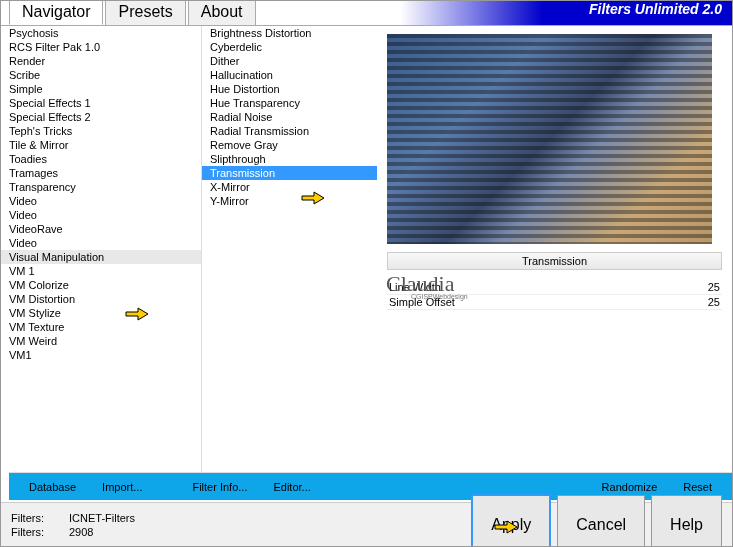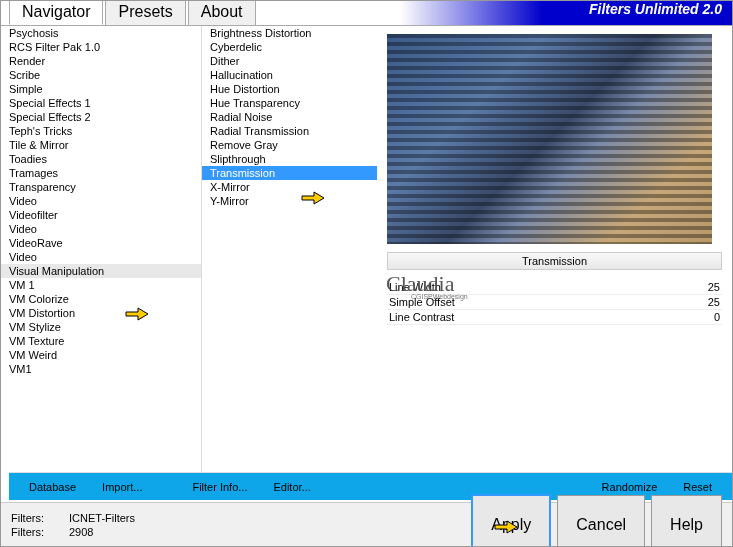--- a/index.html
+++ b/index.html
@@ -57,21 +57,20 @@
       <div class="list-item">Scribe</div>
       <div class="list-item">Simple</div>
       <div class="list-item">Special Effects 1</div>
       <div class="list-item">Special Effects 2</div>
       <div class="list-item">Teph's Tricks</div>
       <div class="list-item">Tile &amp; Mirror</div>
       <div class="list-item">Toadies</div>
       <div class="list-item">Tramages</div>
       <div class="list-item">Transparency</div>
       <div class="list-item">Video</div>
-      <div class="list-item">Videofilter</div>
       <div class="list-item">Video</div>
       <div class="list-item">VideoRave</div>
       <div class="list-item">Video</div>
       <div class="list-item selected-cat">Visual Manipulation</div>
       <div class="list-item">VM 1</div>
       <div class="list-item">VM Colorize</div>
       <div class="list-item">VM Distortion</div>
       <div class="list-item">VM Stylize</div>
       <div class="list-item">VM Texture</div>
       <div class="list-item">VM Weird</div>
@@ -96,24 +95,20 @@
     <div class="preview"></div>
     <div class="filter-name-bar">Transmission</div>
     <div class="params" id="params">
         <div class="param-row">
           <span>Line Width</span>
           <span>25</span>
         </div>
         <div class="param-row">
           <span>Simple Offset</span>
           <span>25</span>
-        </div>
-        <div class="param-row">
-          <span>Line Contrast</span>
-          <span>0</span>
         </div>
       </div>
   </div>
 </div>
 
 <div class="btnrow">
   <button class="btn-flat">Database</button>
   <button class="btn-flat">Import...</button>
   <span style="width:18px"></span>
   <button class="btn-flat">Filter Info...</button>

